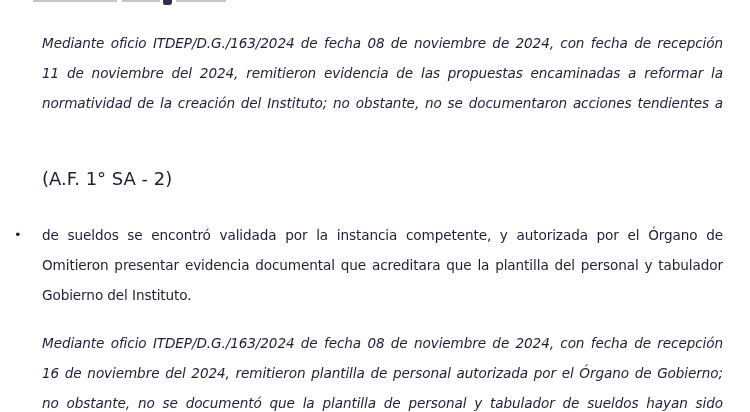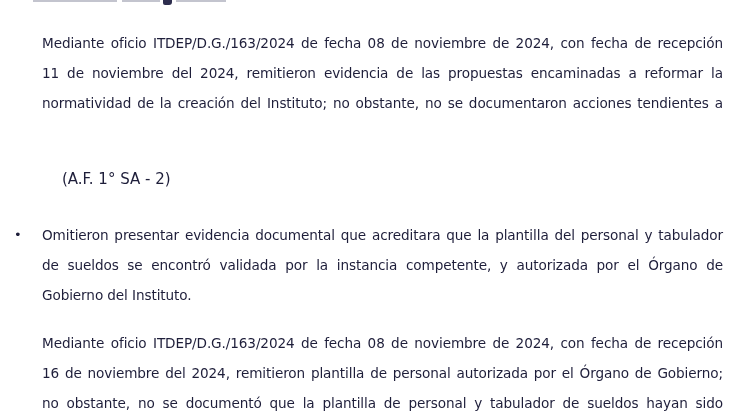--- a/index.html
+++ b/index.html
@@ -32,29 +32,29 @@
   }
   .jline {
     text-align: justify;
     text-align-last: justify;
   }
   .lline {
     text-align: left;
     text-align-last: left;
   }
   .italic {
+    font-style: italic;
   }
   .ref-line {
     position: absolute;
     left: 42px;
     top: 164px;
     height: 30px;
     line-height: 30px;
-    font-size: 15px;
-    margin-left: 20px;
+    font-size: 18px;
   }
   .bullet-marker {
     position: absolute;
     left: 14px;
     top: 220px;
     height: 30px;
     line-height: 30px;
     font-size: 13px;
   }
   
@@ -88,22 +88,22 @@
     <div class="para italic" style="top: 28px;">
       <div class="line jline">Mediante oficio ITDEP/D.G./163/2024 de fecha 08 de noviembre de 2024, con fecha de recepción</div>
       <div class="line jline">11 de noviembre del 2024, remitieron evidencia de las propuestas encaminadas a reformar la</div>
       <div class="line jline">normatividad de la creación del Instituto; no obstante, no se documentaron acciones tendientes a</div>
     </div>
 
     <div class="ref-line">(A.F. 1° SA - 2)</div>
 
     <span class="bullet-marker">•</span>
     <div class="para" style="top: 220px;">
+      <div class="line jline">de sueldos se encontró validada por la instancia competente, y autorizada por el Órgano de</div>
       <div class="line jline">Omitieron presentar evidencia documental que acreditara que la plantilla del personal y tabulador</div>
-      <div class="line jline">de sueldos se encontró validada por la instancia competente, y autorizada por el Órgano de</div>
       <div class="line lline">Gobierno del Instituto.</div>
     </div>
 
     <div class="para italic" style="top: 328px;">
       <div class="line jline">Mediante oficio ITDEP/D.G./163/2024 de fecha 08 de noviembre de 2024, con fecha de recepción</div>
       <div class="line jline">16 de noviembre del 2024, remitieron plantilla de personal autorizada por el Órgano de Gobierno;</div>
       <div class="line jline">no obstante, no se documentó que la plantilla de personal y tabulador de sueldos hayan sido</div>
     </div>
 
   </div>

